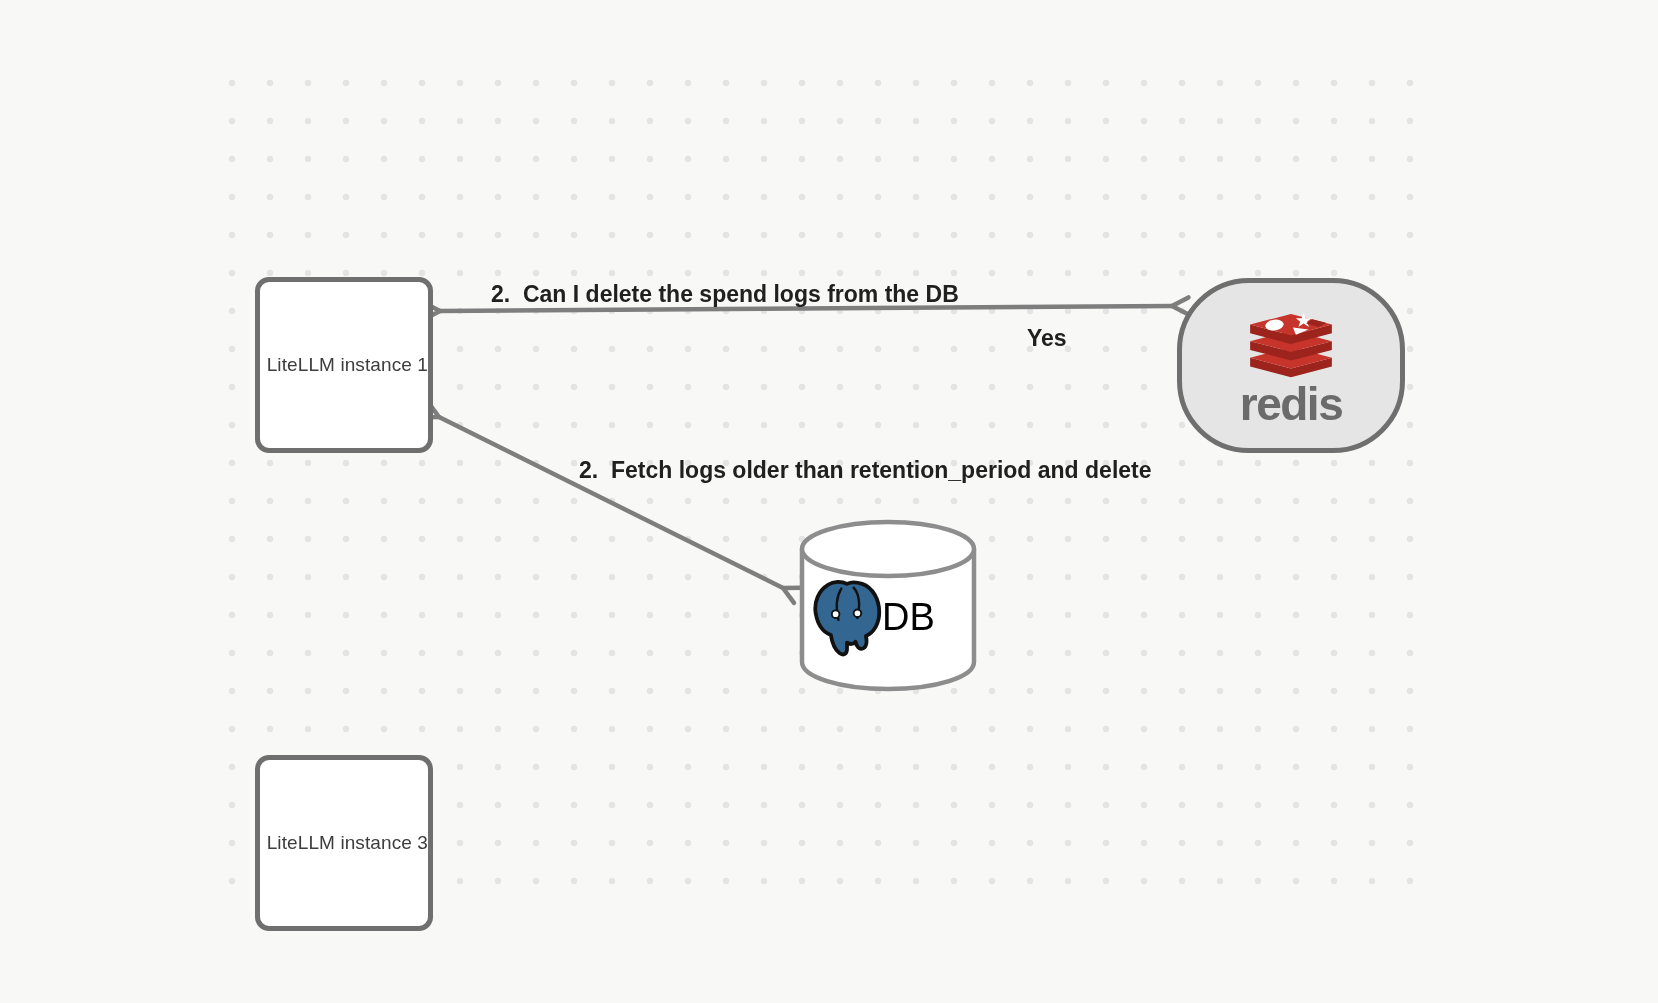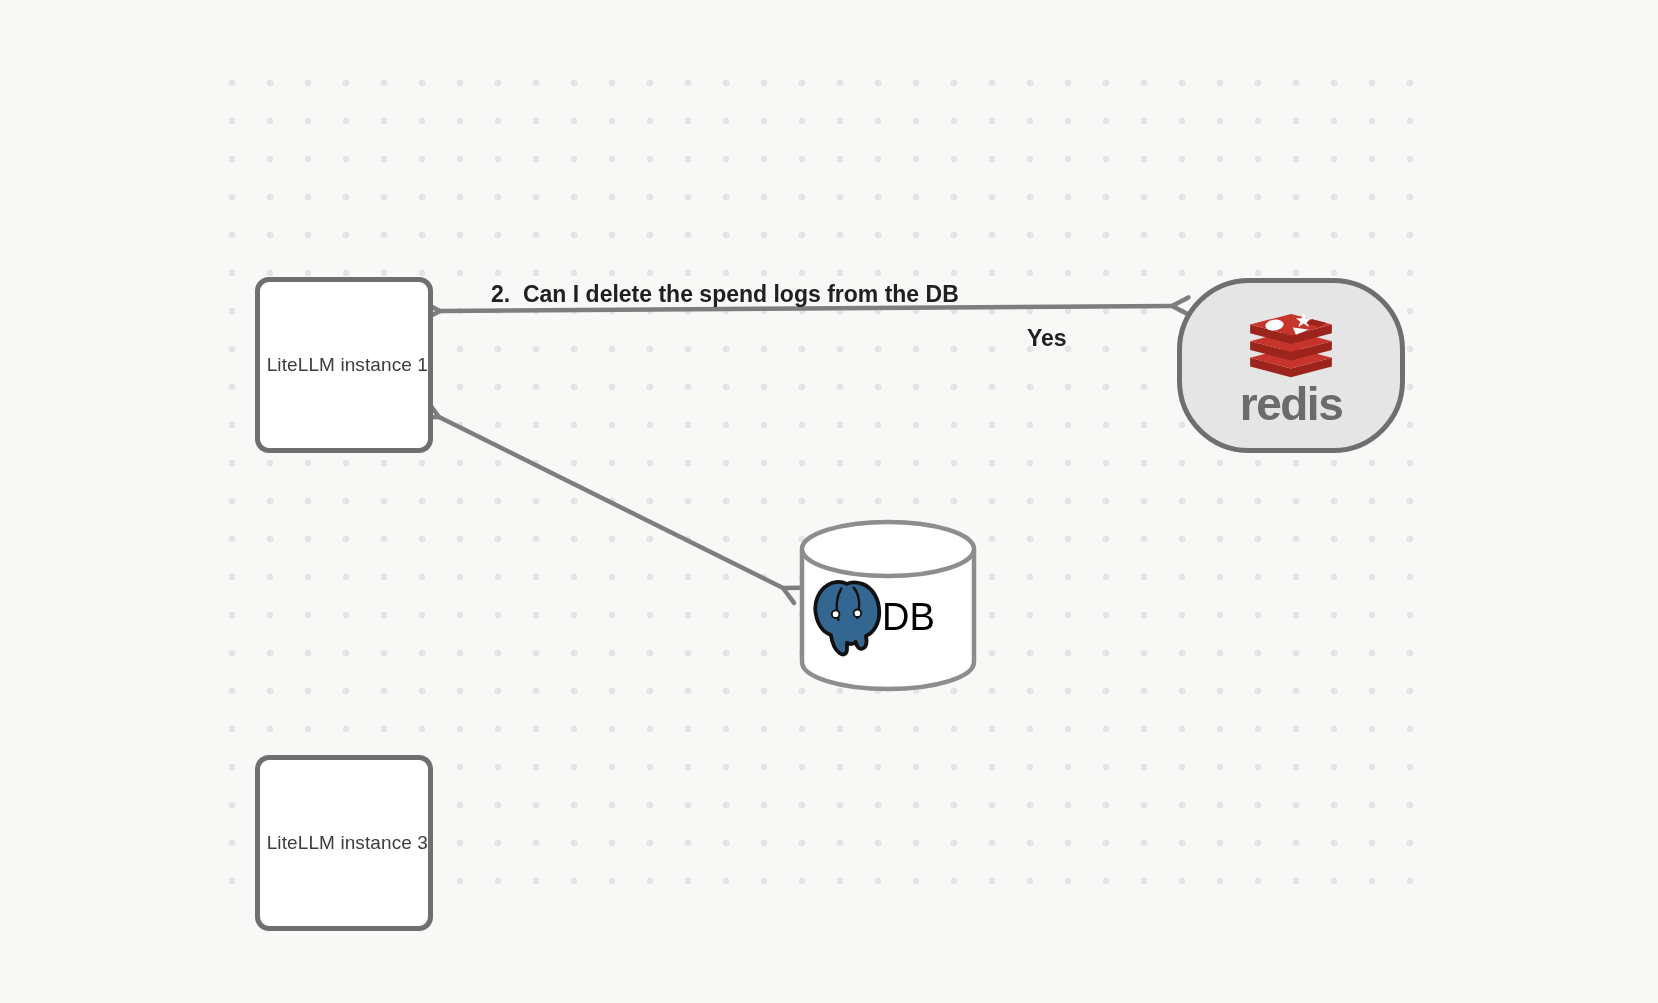--- a/index.html
+++ b/index.html
@@ -117,14 +117,15 @@
       <path d="M33,10 C28,18 27,30 30,43" fill="none" stroke="#111111" stroke-width="2.5" stroke-linecap="round"></path>
       <path d="M46,9 C52,16 53,28 50,41" fill="none" stroke="#111111" stroke-width="2.5" stroke-linecap="round"></path>
       <circle cx="27" cy="37" r="4" fill="#ffffff" stroke="#111111" stroke-width="2"></circle>
       <circle cx="50" cy="36" r="4" fill="#ffffff" stroke="#111111" stroke-width="2"></circle>
     </svg>
     <span class="db-word">DB</span>
   </div>
 
   <div class="edge-label edge-label-1">2.  Can I delete the spend logs from the DB</div>
   <div class="edge-label edge-label-yes">Yes</div>
+  <div class="edge-label edge-label-2">2.  Fetch logs older than retention_period and delete</div>
 
 </div>
 
 </body></html>

